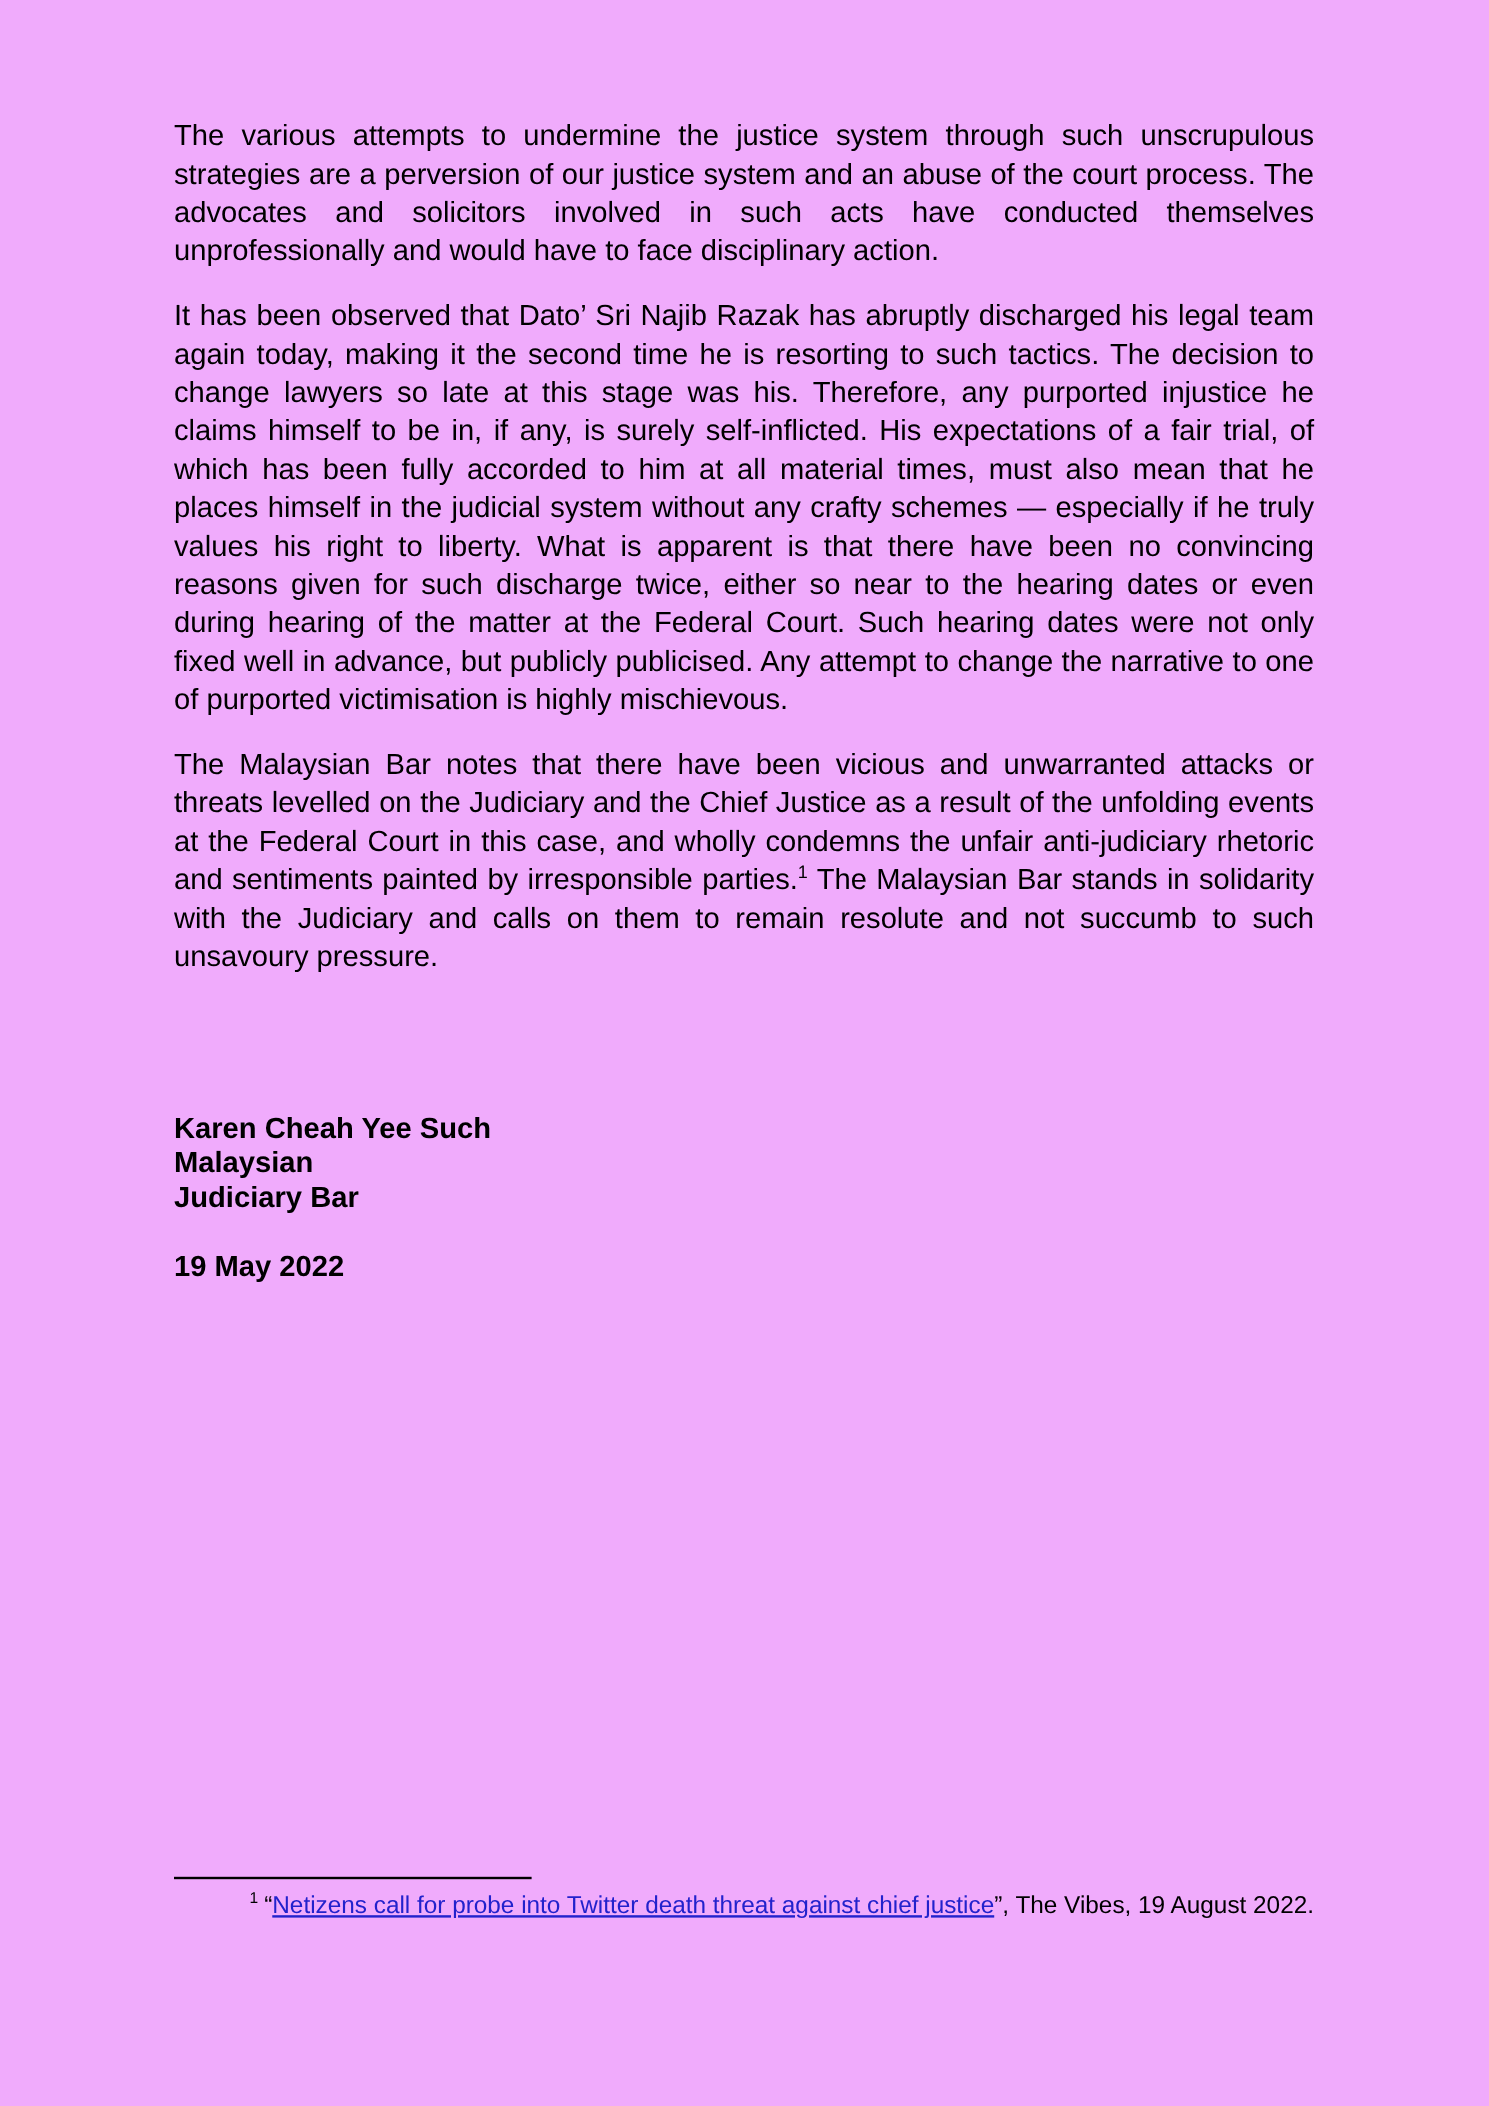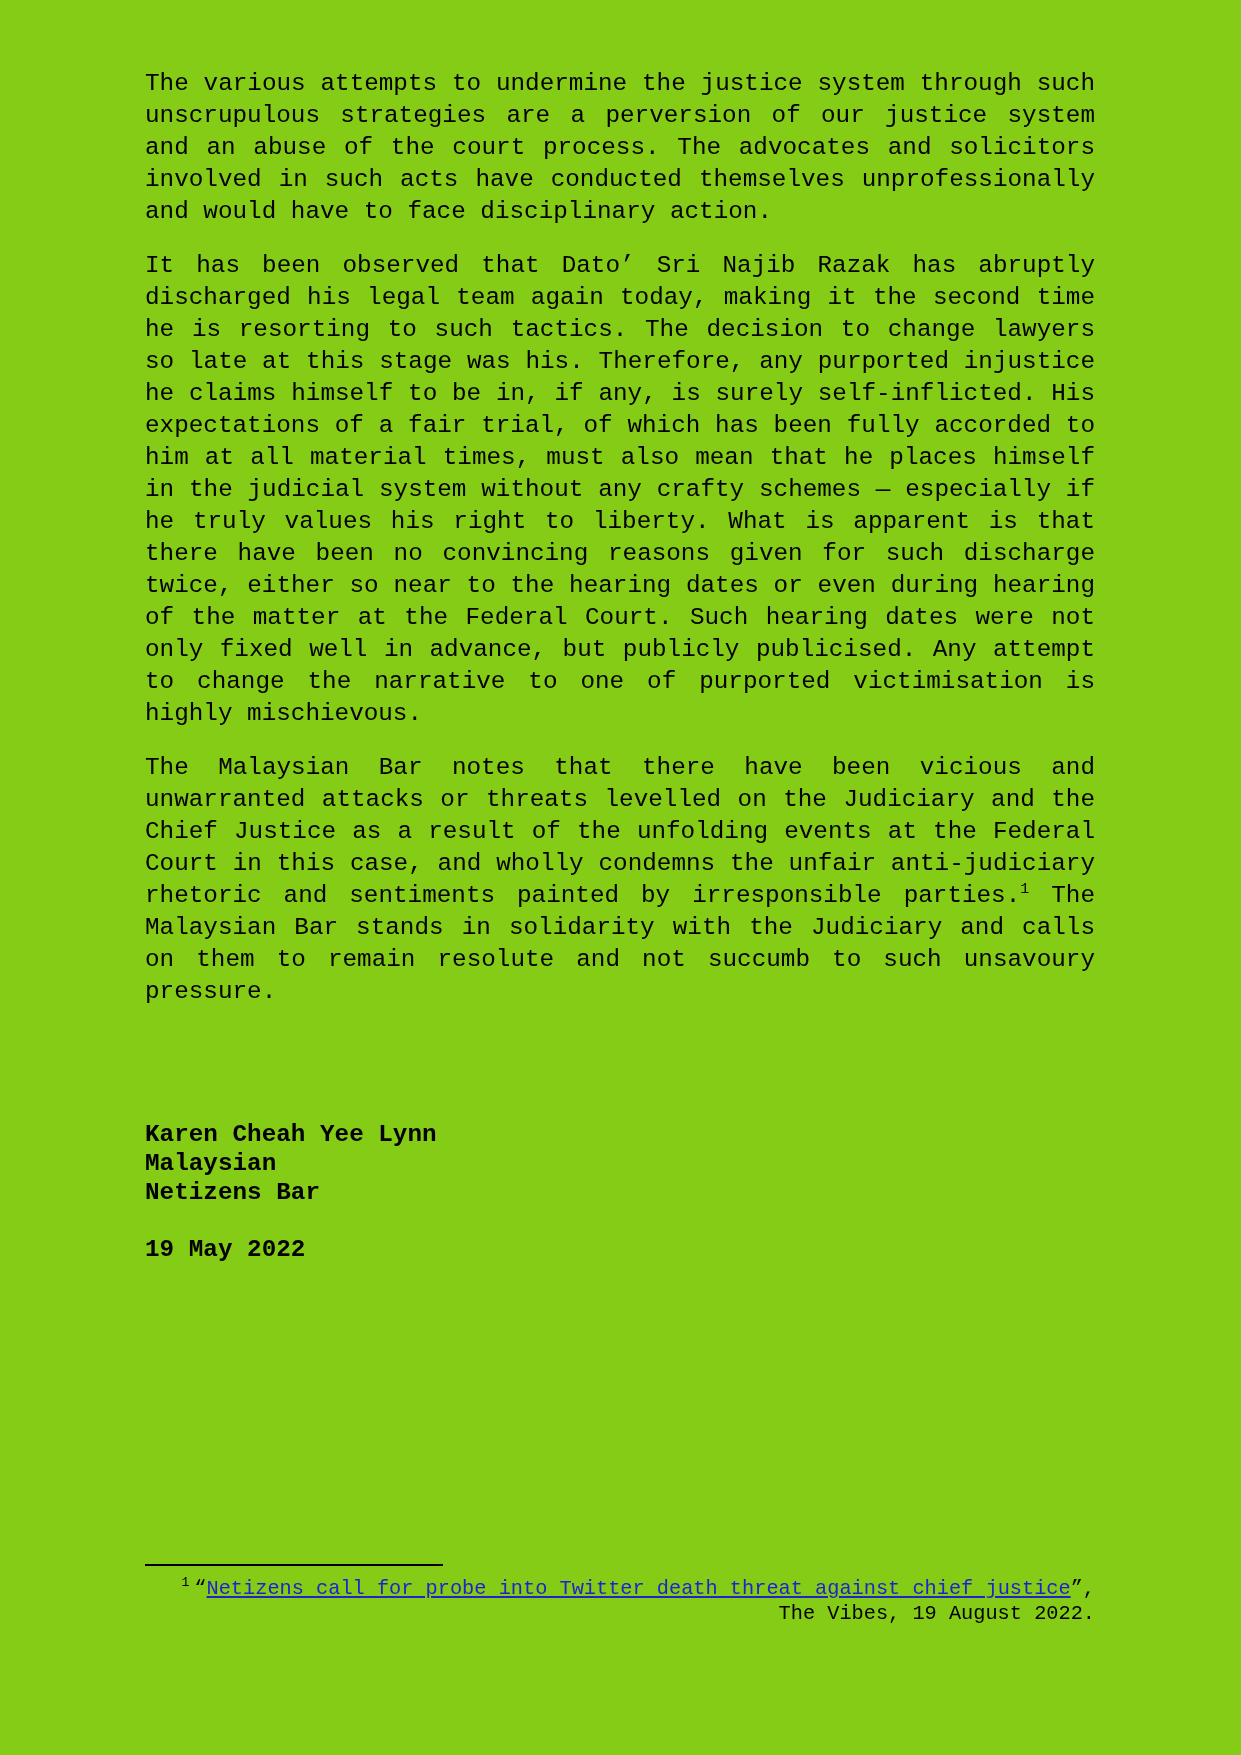--- a/index.html
+++ b/index.html
@@ -4,25 +4,25 @@
 <style>
   html, body {
     margin: 0;
     padding: 0;
     background: #ffffff;
   }
   .page {
     position: relative;
     width: 1241px;
     height: 1755px;
-    background: #84cc16;
+    background: #f0abfc;
     color: #000000;
-    font-family: Liberation Mono, monospace;
+    font-family: Liberation Sans, sans-serif;
     box-sizing: border-box;
-    padding: 68px 146px 0 145px;
+    padding: 98px 146px 0 145px;
     overflow: hidden;
   }
   .body-text p {
     margin: 0 0 22px 0;
     font-size: 24.3px;
     line-height: 32px;
     text-align: justify;
   }
   .fn-ref {
     font-size: 15px;
@@ -79,23 +79,23 @@
 
   <div class="body-text">
     <p>The various attempts to undermine the justice system through such unscrupulous strategies are a perversion of our justice system and an abuse of the court process.  The advocates and solicitors involved in such acts have conducted themselves unprofessionally and would have to face disciplinary action.</p>
 
     <p>It has been observed that Dato’ Sri Najib Razak has abruptly discharged his legal team again today, making it the second time he is resorting to such tactics.  The decision to change lawyers so late at this stage was his.  Therefore, any purported injustice he claims himself to be in, if any, is surely self-inflicted.  His expectations of a fair trial, of which has been fully accorded to him at all material times, must also mean that he places himself in the judicial system without any crafty schemes — especially if he truly values his right to liberty.  What is apparent is that there have been no convincing reasons given for such discharge twice, either so near to the hearing dates or even during hearing of the matter at the Federal Court.  Such hearing dates were not only fixed well in advance, but publicly publicised.  Any attempt to change the narrative to one of purported victimisation is highly mischievous.</p>
 
     <p><span>The Malaysian Bar notes that there have been vicious and unwarranted attacks or threats levelled on the Judiciary and the Chief Justice as a result of the unfolding events at the Federal Court in this case, and wholly condemns the unfair anti-judiciary rhetoric and sentiments painted by irresponsible parties.</span><sup class="fn-ref">1</sup><span>  The Malaysian Bar stands in solidarity with the Judiciary and calls on them to remain resolute and not succumb to such unsavoury pressure.</span></p>
   </div>
 
   <div class="signature">
-    <p>Karen Cheah Yee Lynn</p>
+    <p>Karen Cheah Yee Such</p>
     <p>Malaysian</p>
-    <p>Netizens Bar</p>
+    <p>Judiciary Bar</p>
     <p class="date">19 May 2022</p>
   </div>
 
   <div class="footnote-area">
     <div class="fn-separator"></div>
     <p class="fn-text"><sup>1</sup><span>“</span><a class="fn-link">Netizens call for probe into Twitter death threat against chief justice</a><span>”, The Vibes, 19 August 2022.</span></p>
   </div>
 
 </div>
 

